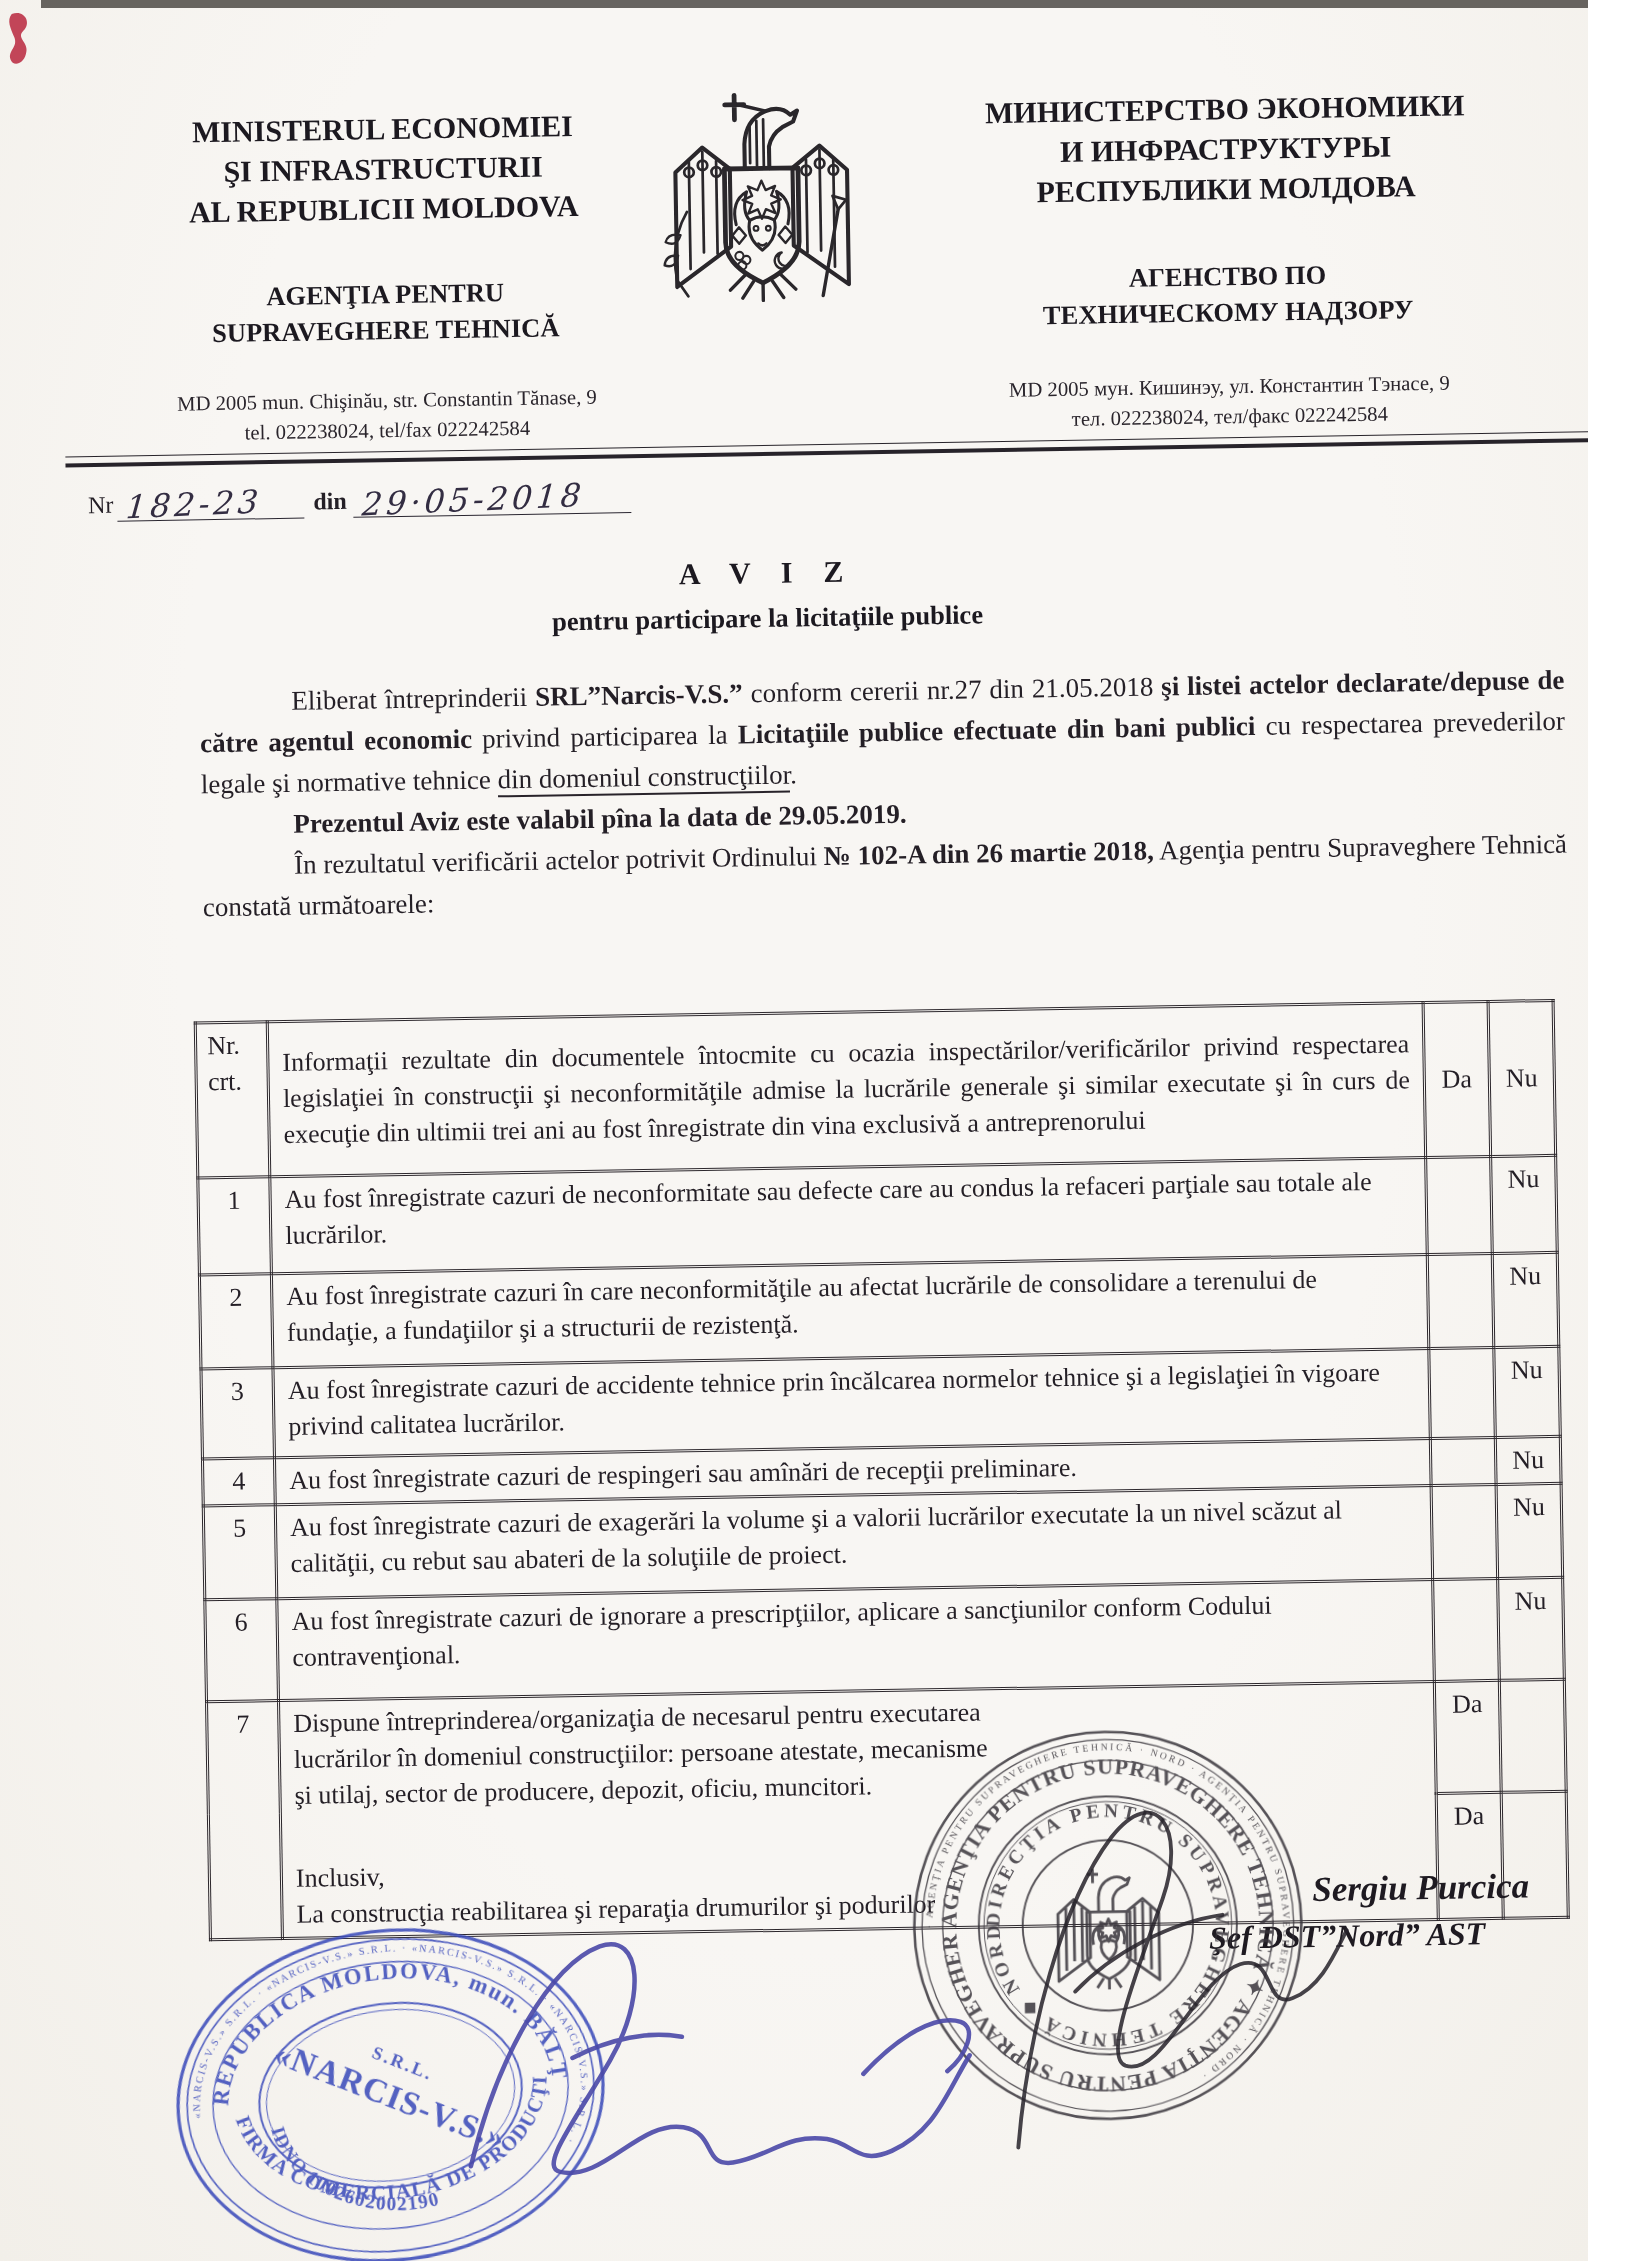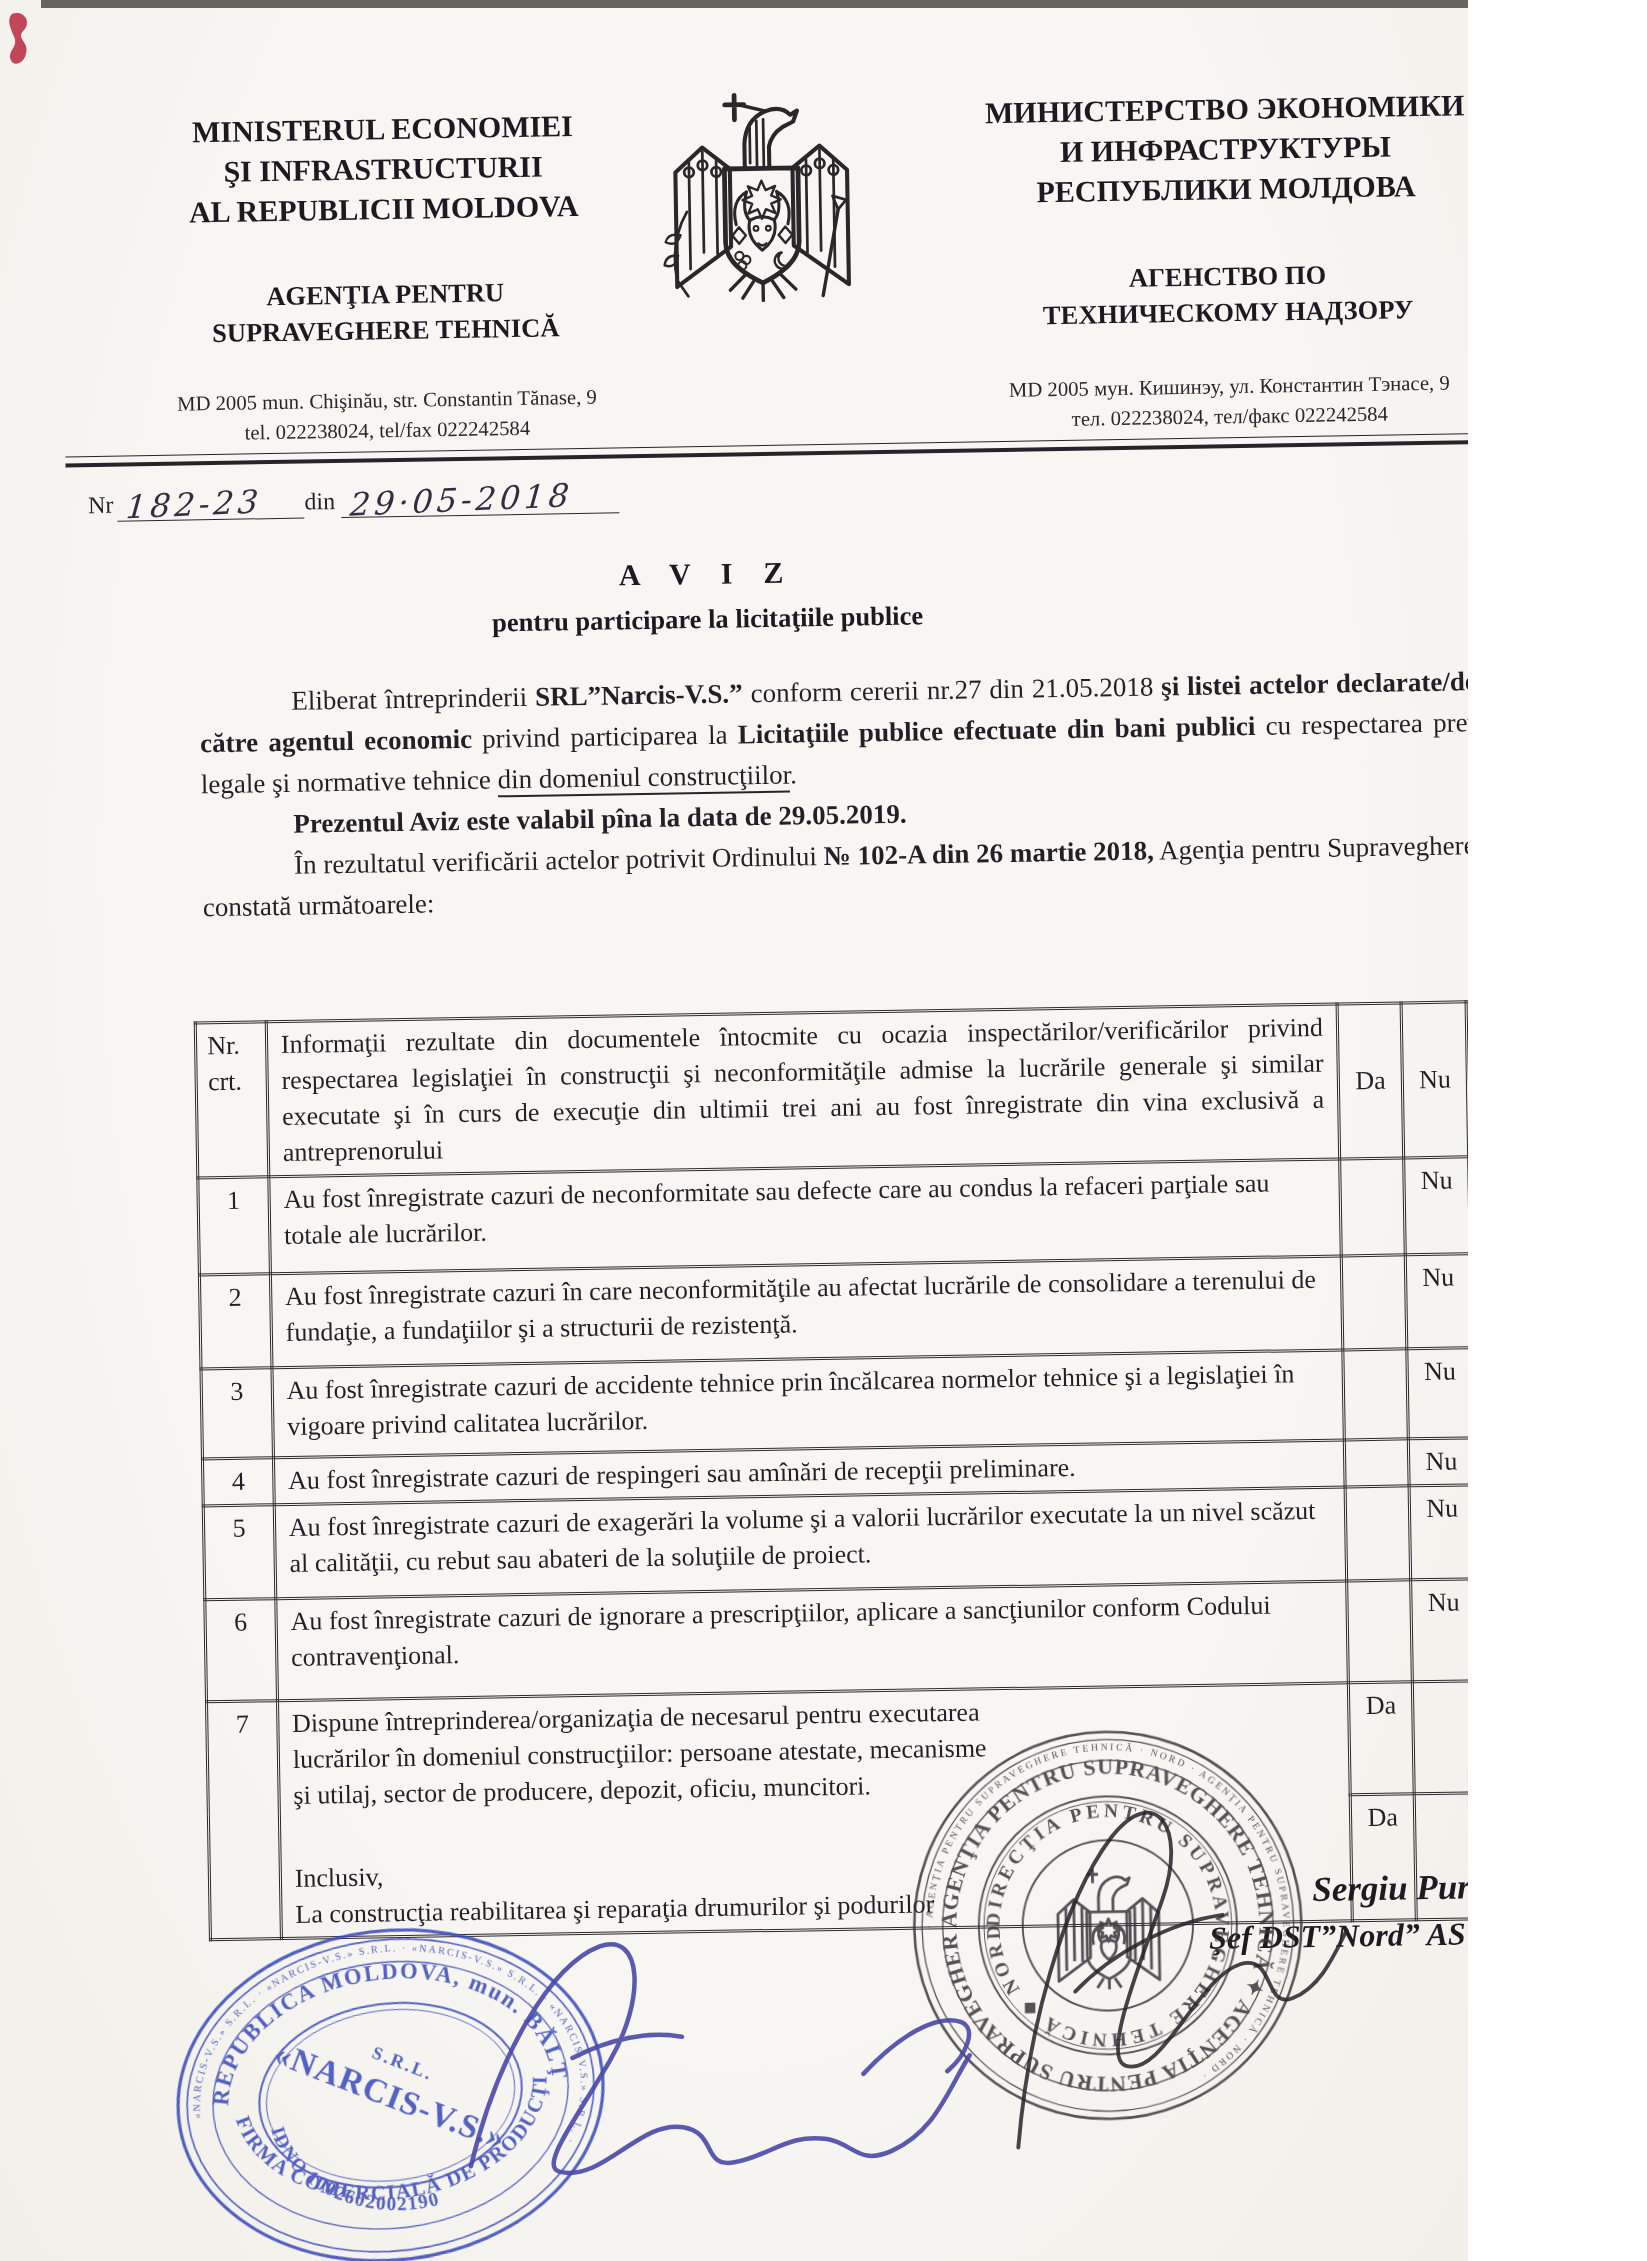--- a/index.html
+++ b/index.html
@@ -1,16 +1,16 @@
 <!DOCTYPE html>
 <html style="font-size:10.3px"><head>
 <meta charset="utf-8">
 <style>
   html,body{margin:0;padding:0;}
-  #page{position:relative;width:1468px;height:2261px;overflow:hidden;
+  #page{position:relative;width:1588px;height:2261px;overflow:hidden;
         background:radial-gradient(ellipse at 50% 38%, #f8f6f3 55%, #f2efe9 100%);
         font-family:"Liberation Serif","DejaVu Serif",serif;color:#241f26;}
   .tilt{position:absolute;inset:0;transform:rotate(-0.95deg);transform-origin:824px 1033px;}
 
   
   .scan-band{position:absolute;top:0;left:41px;right:0;height:8.4px;background:#4e4a45;opacity:.85;}
   .corner-mark{position:absolute;left:3.9px;top:5.2px;}
 
   
   .hdr-left{position:absolute;left:97px;top:102px;width:601px;text-align:center;}
@@ -24,21 +24,21 @@
 
   
   .rule{position:absolute;left:75px;top:444px;width:1577px;height:5.8px;
         border-top:1.9px solid #27232a;border-bottom:4.5px solid #27232a;}
 
   
   .nrline{position:absolute;left:97px;top:471px;font-size:24px;white-space:nowrap;}
   .uline{display:inline-block;border-bottom:1.9px solid #2a2630;vertical-align:baseline;}
   .w1{min-width:187px;margin-left:3.9px;}
   .w2{min-width:278px;margin-left:6.5px;}
-  .din{}
+  .din{margin-left:9px;font-weight:bold;}
   .hw{font-family:"DejaVu Serif",serif;font-style:italic;font-size:32px;color:#332d42;
       letter-spacing:3.9px;display:inline-block;transform:rotate(-1.5deg) skewX(-7deg);
       position:relative;top:3.9px;padding:0 9px;}
 
   
   .title{position:absolute;left:0;right:39px;top:555px;text-align:center;
          font-weight:bold;font-size:30px;letter-spacing:11.6px;color:#1c1920;}
   .subtitle{position:absolute;left:0;right:39px;top:602px;text-align:center;
             font-weight:bold;font-size:26.5px;color:#1c1920;}
 

